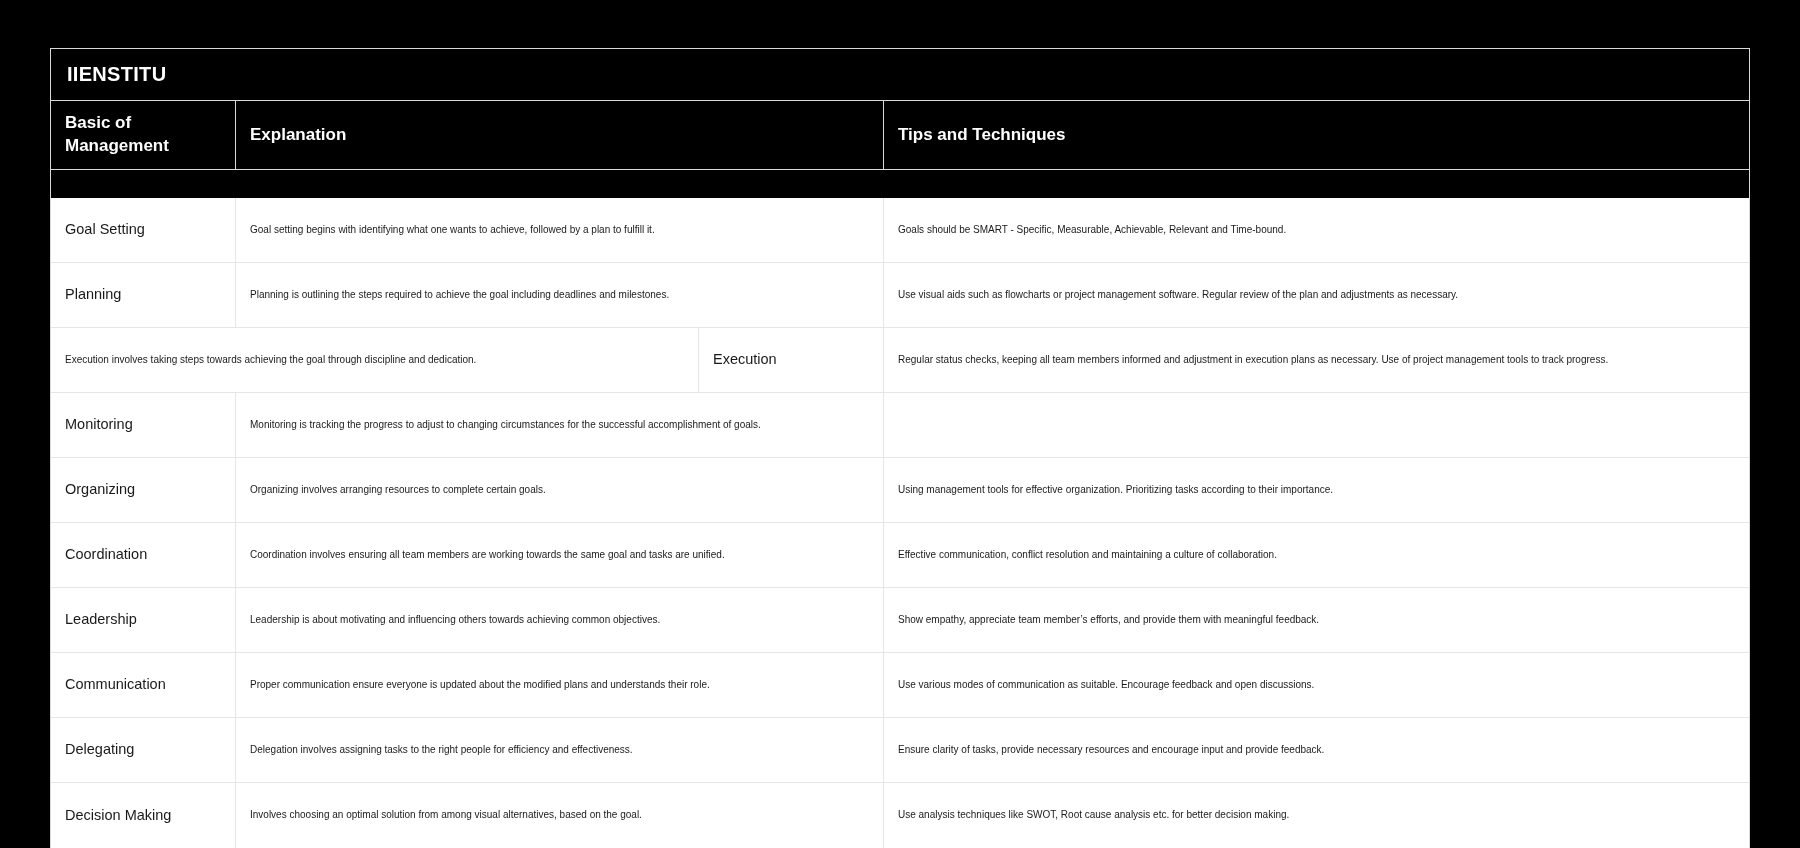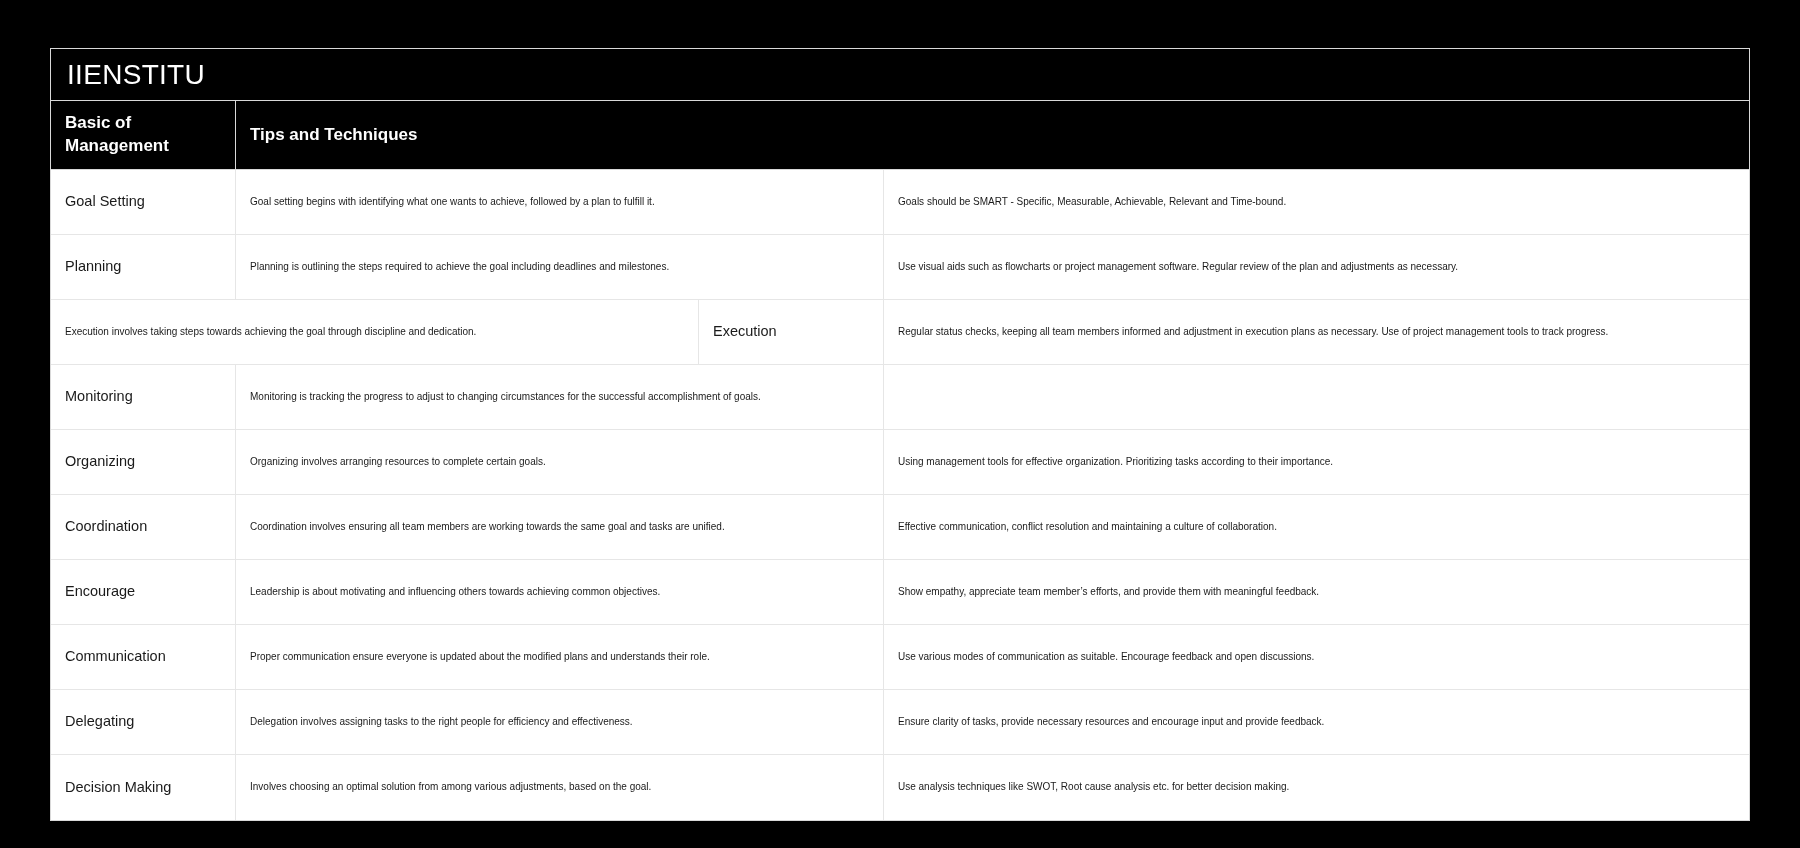--- a/index.html
+++ b/index.html
@@ -36,22 +36,22 @@
     height: 52px;
     display: flex;
     align-items: center;
     padding: 0 0 0 16px;
     background: #000000;
     border-bottom: 1px solid #d9d9d9;
     box-sizing: border-box;
   }
   .brand-title {
     color: #ffffff;
-    font-size: 28px;
-    font-weight: normal;
+    font-size: 20px;
+    font-weight: bold;
     letter-spacing: 0.3px;
   }
 
   
   .head-row {
     display: flex;
     background: #000000;
     height: 69px;
     box-sizing: border-box;
     border-bottom: 1px solid #d9d9d9;
@@ -66,20 +66,21 @@
     box-sizing: border-box;
     line-height: 1.35;
   }
   .head-cell.c1 { width: 185px; border-right: 1px solid #d9d9d9; }
   .head-cell.c2 { width: 648px; border-right: 1px solid #d9d9d9; }
   .head-cell.c3 { flex: 1; }
 
   
   .tbody {
     background: #ffffff;
+    margin-top: 28px;
   }
   .row {
     display: flex;
     border-bottom: 1px solid #e6e6e6;
     min-height: 65px;
     box-sizing: border-box;
   }
   .row:last-child { border-bottom: none; }
 
   .cell {
@@ -110,20 +111,21 @@
 
 <div class="page">
   <div class="table-card">
 
     <div class="brand-bar">
       <div class="brand-title">IIENSTITU</div>
     </div>
 
     <div class="head-row">
       <div class="head-cell c1">Basic of Management</div>
+      <div class="head-cell c2">Explanation</div>
       <div class="head-cell c3">Tips and Techniques</div>
     </div>
 
     <div class="tbody">
         <div class="row">
           <div class="cell c1">
             <span>Goal Setting</span>
           </div>
           <div class="cell c2">
             <span>Goal setting begins with identifying what one wants to achieve, followed by a plan to fulfill it.</span>
@@ -179,21 +181,21 @@
           </div>
           <div class="cell c2">
             <span>Coordination involves ensuring all team members are working towards the same goal and tasks are unified.</span>
           </div>
           <div class="cell c3">
             <span>Effective communication, conflict resolution and maintaining a culture of collaboration.</span>
           </div>
         </div>
         <div class="row">
           <div class="cell c1">
-            <span>Encourage</span>
+            <span>Leadership</span>
           </div>
           <div class="cell c2">
             <span>Leadership is about motivating and influencing others towards achieving common objectives.</span>
           </div>
           <div class="cell c3">
             <span>Show empathy, appreciate team member’s efforts, and provide them with meaningful feedback.</span>
           </div>
         </div>
         <div class="row">
           <div class="cell c1">
@@ -215,21 +217,21 @@
           </div>
           <div class="cell c3">
             <span>Ensure clarity of tasks, provide necessary resources and encourage input and provide feedback.</span>
           </div>
         </div>
         <div class="row">
           <div class="cell c1">
             <span>Decision Making</span>
           </div>
           <div class="cell c2">
-            <span>Involves choosing an optimal solution from among various adjustments, based on the goal.</span>
+            <span>Involves choosing an optimal solution from among visual alternatives, based on the goal.</span>
           </div>
           <div class="cell c3">
             <span>Use analysis techniques like SWOT, Root cause analysis etc. for better decision making.</span>
           </div>
         </div>
       </div>
 
   </div>
 </div>
 

